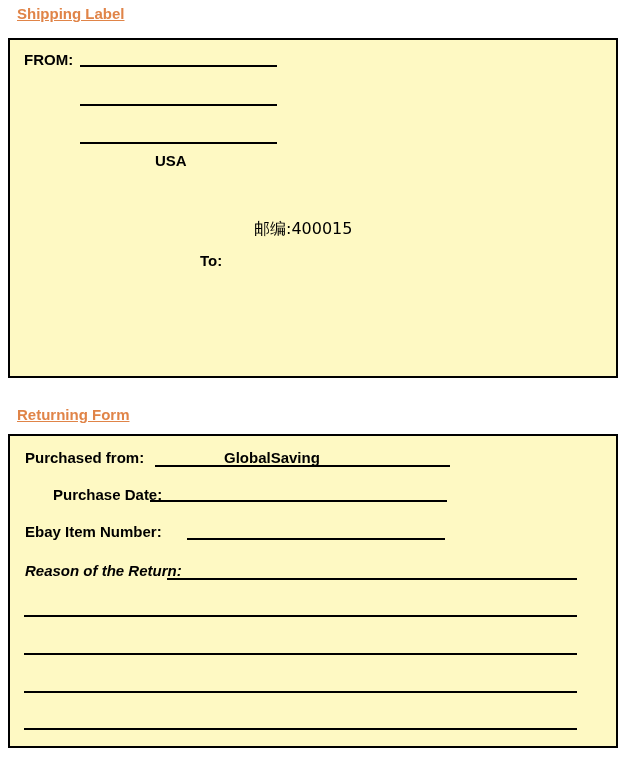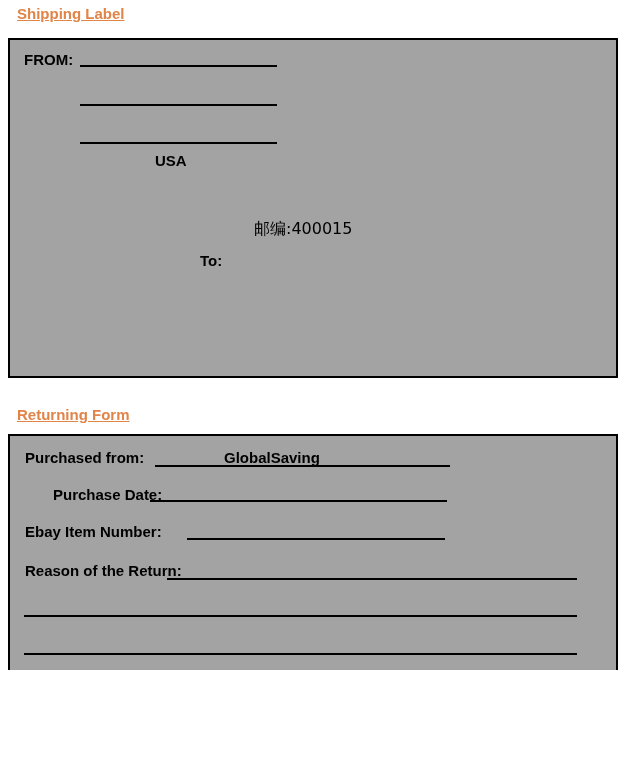--- a/index.html
+++ b/index.html
@@ -1,36 +1,36 @@
 <!DOCTYPE html>
 <html><head>
 <meta charset="utf-8">
 <style>
   html,body { margin:0; padding:0; background:#fff; }
   .page {
     position:relative;
-    width:631px; height:670px;
+    width:631px; height:766px;
     background:#fff;
     font-family:"Liberation Sans", sans-serif;
     color:#000;
     overflow:hidden;
   }
   .heading {
     position:absolute;
     font-weight:700;
     font-size:15px;
     line-height:16px;
     color:#E08448;
     text-decoration:underline;
     white-space:nowrap;
   }
   .box {
     position:absolute;
     border:2px solid #000;
-    background:#a3a3a3;
+    background:#fef9c3;
     box-sizing:border-box;
   }
   .lbl {
     position:absolute;
     font-weight:700;
     font-size:15px;
     line-height:16px;
     white-space:nowrap;
   }
   .fill {
@@ -82,21 +82,21 @@
     <div class="lbl" style="left:15px; top:14px;">Purchased from:</div>
     <div class="fill" style="left:145px; top:29px; width:295px;"></div>
     <div class="lbl" style="left:214px; top:14px;text-align:center;">GlobalSaving</div>
 
     <div class="lbl" style="left:11px; top:51px;margin-left:32px;">Purchase Date:</div>
     <div class="fill" style="left:140px; top:64px; width:297px;"></div>
 
     <div class="lbl" style="left:15px; top:88px;">Ebay Item Number:</div>
     <div class="fill" style="left:177px; top:102px; width:258px;"></div>
 
-    <div class="lbl" style="left:15px; top:127px;">Reason of the Return:</div>
+    <div class="lbl" style="left:15px; top:127px;font-style:italic;">Reason of the Return:</div>
     <div class="fill" style="left:157px; top:142px; width:410px;"></div>
 
     <div class="fill" style="left:14px; top:179px; width:553px;"></div>
     <div class="fill" style="left:14px; top:217px; width:553px;"></div>
     <div class="fill" style="left:14px; top:255px; width:553px;"></div>
     <div class="fill" style="left:14px; top:292px; width:553px;"></div>
   </div>
 
 </div>
 

